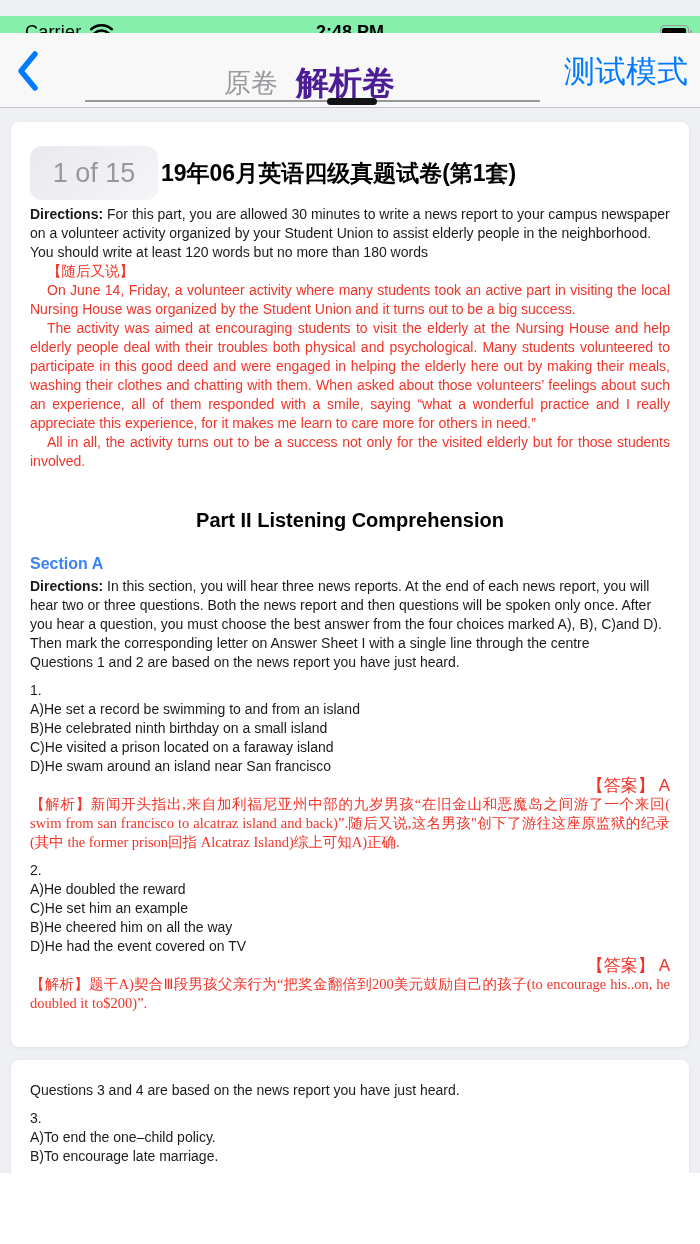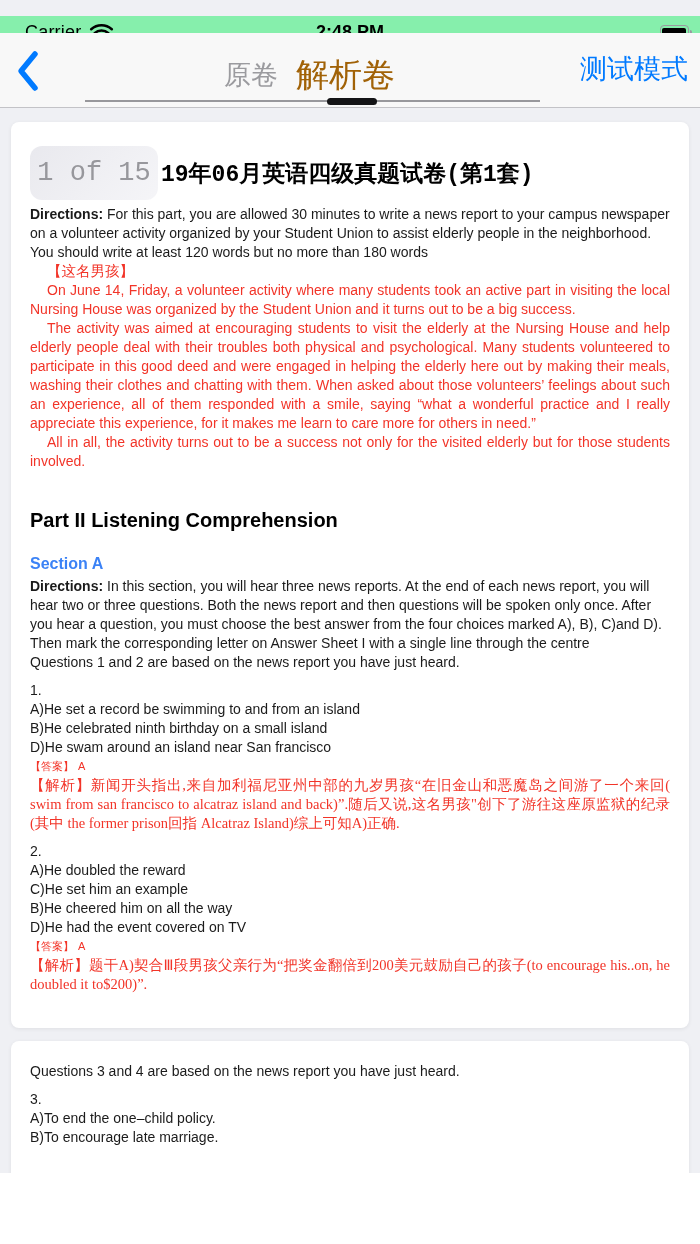--- a/index.html
+++ b/index.html
@@ -13,51 +13,51 @@
   .carrier { font-size:18px; font-weight:500; color:#000; letter-spacing:.2px; }
   .sb-time { position:absolute; left:0; right:0; top:6px; text-align:center; font-size:18px; font-weight:700; color:#000; }
   .sb-batt { position:absolute; right:8px; top:9px; display:flex; align-items:center; }
   .batt-body { width:29px; height:14px; border:1.5px solid #9a9aa0; border-radius:4px; padding:1.5px; }
   .batt-fill { width:100%; height:100%; background:#000; border-radius:2px; }
   .batt-cap { width:2.5px; height:5px; background:#9a9aa0; border-radius:0 2px 2px 0; margin-left:1px; }
 
   
   .nav-bar { position:absolute; top:33px; left:0; right:0; height:75px; background:#f8f8f8; border-bottom:1px solid #c3c3c7; z-index:10; }
   .back-btn { position:absolute; left:16px; top:15px; width:30px; height:46px; display:flex; align-items:center; cursor:pointer; }
-  .tabs { position:absolute; left:224px; top:8px; height:68px; display:flex; align-items:center; gap:18px; }
+  .tabs { position:absolute; left:224px; top:16px; height:68px; display:flex; align-items:center; gap:18px; }
   .tab-inactive { font-size:27px; color:#9b9b9f; cursor:pointer; }
-  .tab-active { font-size:33px; font-weight:400; color:#a16207; cursor:pointer; }
-  .mode-btn { position:absolute; right:12px; top:18px; font-size:27px; color:#007aff; cursor:pointer; }
+  .tab-active { font-size:33px; font-weight:700; color:#4c1d95; cursor:pointer; }
+  .mode-btn { position:absolute; right:12px; top:18px; font-size:31px; color:#007aff; cursor:pointer; }
   .tab-track { position:absolute; left:85px; width:455px; bottom:5px; height:2px; background:#98989c; }
   .tab-indicator { position:absolute; left:327px; bottom:2px; width:50px; height:7px; border-radius:4px; background:#141416; }
 
   
   .content { position:absolute; top:109px; left:0; right:0; bottom:0; background:#eff0f4; overflow:hidden; }
   .card { background:#fff; margin:13px 11px 0 11px; border-radius:8px; box-shadow:0 1px 4px rgba(0,0,0,.07); padding:24px 19px 34px 19px; color:#1b1b1b; }
   .card2 { padding:21px 19px 120px 19px; }
 
-  .doc-header { display:flex; align-items:center; gap:3px; margin-bottom:5px;font-family:Liberation Mono, monospace; }
+  .doc-header { display:flex; align-items:center; gap:3px; margin-bottom:5px; }
   .page-badge { flex:0 0 auto; width:128px; height:54px; border-radius:12px;
     background:linear-gradient(135deg,#e9e9ee 0%,#f5f5f8 100%);
     color:#97979c; font-size:27px; display:flex; align-items:center; justify-content:center; }
   .doc-title { font-size:23px; font-weight:700; color:#000; white-space:nowrap; }
 
   .part-heading { font-size:19px; font-weight:700; color:#000; margin:3px 0 7px 0; }
-  .part2-heading { font-size:20px; font-weight:700; color:#000; margin:38px 0 23px 0; }
+  .part2-heading { font-size:20px; font-weight:700; color:#000; margin:38px 0 23px 0;text-align:center; }
   .section-heading { font-size:16px; font-weight:700; color:#3b82f6; margin:0 0 4px 0; }
 
   .body-p { font-size:14px; line-height:19px; color:#1b1b1b; }
   .body-p b { font-weight:700; }
   .opt { font-size:14px; line-height:19px; color:#1b1b1b; }
   .qnum { font-size:14px; line-height:19px; color:#1b1b1b; margin-top:9px; }
 
   .red { color:#f23428; }
   .ref-label { font-size:14.5px; line-height:19px; padding-left:17px; }
   .red-para { font-size:14px; line-height:19px; text-align:justify; text-indent:17px; }
-  .ans-line { font-size:11px; line-height:19px; }
+  .ans-line { font-size:17px; line-height:19px;text-align:right; }
   .ans-val { margin-left:4px; }
   .analysis { font-size:14.5px; line-height:19px; text-align:justify;font-family:Liberation Serif, serif; }
 
   .bottom-mask { position:absolute; left:0; right:0; top:1173px; bottom:0; background:#fff; z-index:6; }
 
   svg { display:block; }
 </style>
 </head>
 <body>
 
@@ -105,35 +105,36 @@
 
     <div class="card">
       <div class="doc-header">
         <div class="page-badge">1 of 15</div>
         <h1 class="doc-title">19年06月英语四级真题试卷(第1套)</h1>
       </div>
 
 
       <p class="body-p"><b>Directions:</b><span> For this part, you are allowed 30 minutes to write a news report to your campus newspaper on a volunteer activity organized by your Student Union to assist elderly people in the neighborhood. You should write at least 120 words but no more than 180 words</span></p>
 
-      <p class="red ref-label">【这名男孩】</p>
+      <p class="red ref-label">【随后又说】</p>
       <p class="red red-para">On June 14, Friday, a volunteer activity where many students took an active part in visiting the local Nursing House was organized by the Student Union and it turns out to be a big success.</p>
       <p class="red red-para">The activity was aimed at encouraging students to visit the elderly at the Nursing House and help elderly people deal with their troubles both physical and psychological. Many students volunteered to participate in this good deed and were engaged in helping the elderly here out by making their meals, washing their clothes and chatting with them. When asked about those volunteers’ feelings about such an experience, all of them responded with a smile, saying “what a wonderful practice and I really appreciate this experience, for it makes me learn to care more for others in need.”</p>
       <p class="red red-para">All in all, the activity turns out to be a success not only for the visited elderly but for those students involved.</p>
 
       <h2 class="part2-heading">Part II Listening Comprehension</h2>
       <h3 class="section-heading">Section A</h3>
 
       <p class="body-p"><b>Directions:</b><span> In this section, you will hear three news reports. At the end of each news report, you will hear two or three questions. Both the news report and then questions will be spoken only once. After you hear a question, you must choose the best answer from the four choices marked A), B), C)and D). Then mark the corresponding letter on Answer Sheet I with a single line through the centre</span></p>
       <p class="body-p">Questions 1 and 2 are based on the news report you have just heard.</p>
 
       <div>
         <p class="qnum">1.</p>
         <p class="opt">A)He set a record be swimming to and from an island</p>
         <p class="opt">B)He celebrated ninth birthday on a small island</p>
+        <p class="opt">C)He visited a prison located on a faraway island</p>
         <p class="opt">D)He swam around an island near San francisco</p>
         <p class="red ans-line"><span>【答案】</span><span class="ans-val">A</span></p>
         <p class="red analysis"><span>【解析】</span><span>新闻开头指出,来自加利福尼亚州中部的九岁男孩“在旧金山和恶魔岛之间游了一个来回( swim from san francisco to alcatraz island and back)”.随后又说,这名男孩"创下了游往这座原监狱的纪录(其中 the former prison回指 Alcatraz Island)综上可知A)正确.</span></p>
       </div>
 
       <div>
         <p class="qnum">2.</p>
         <p class="opt">A)He doubled the reward</p>
         <p class="opt">C)He set him an example</p>
         <p class="opt">B)He cheered him on all the way</p>

